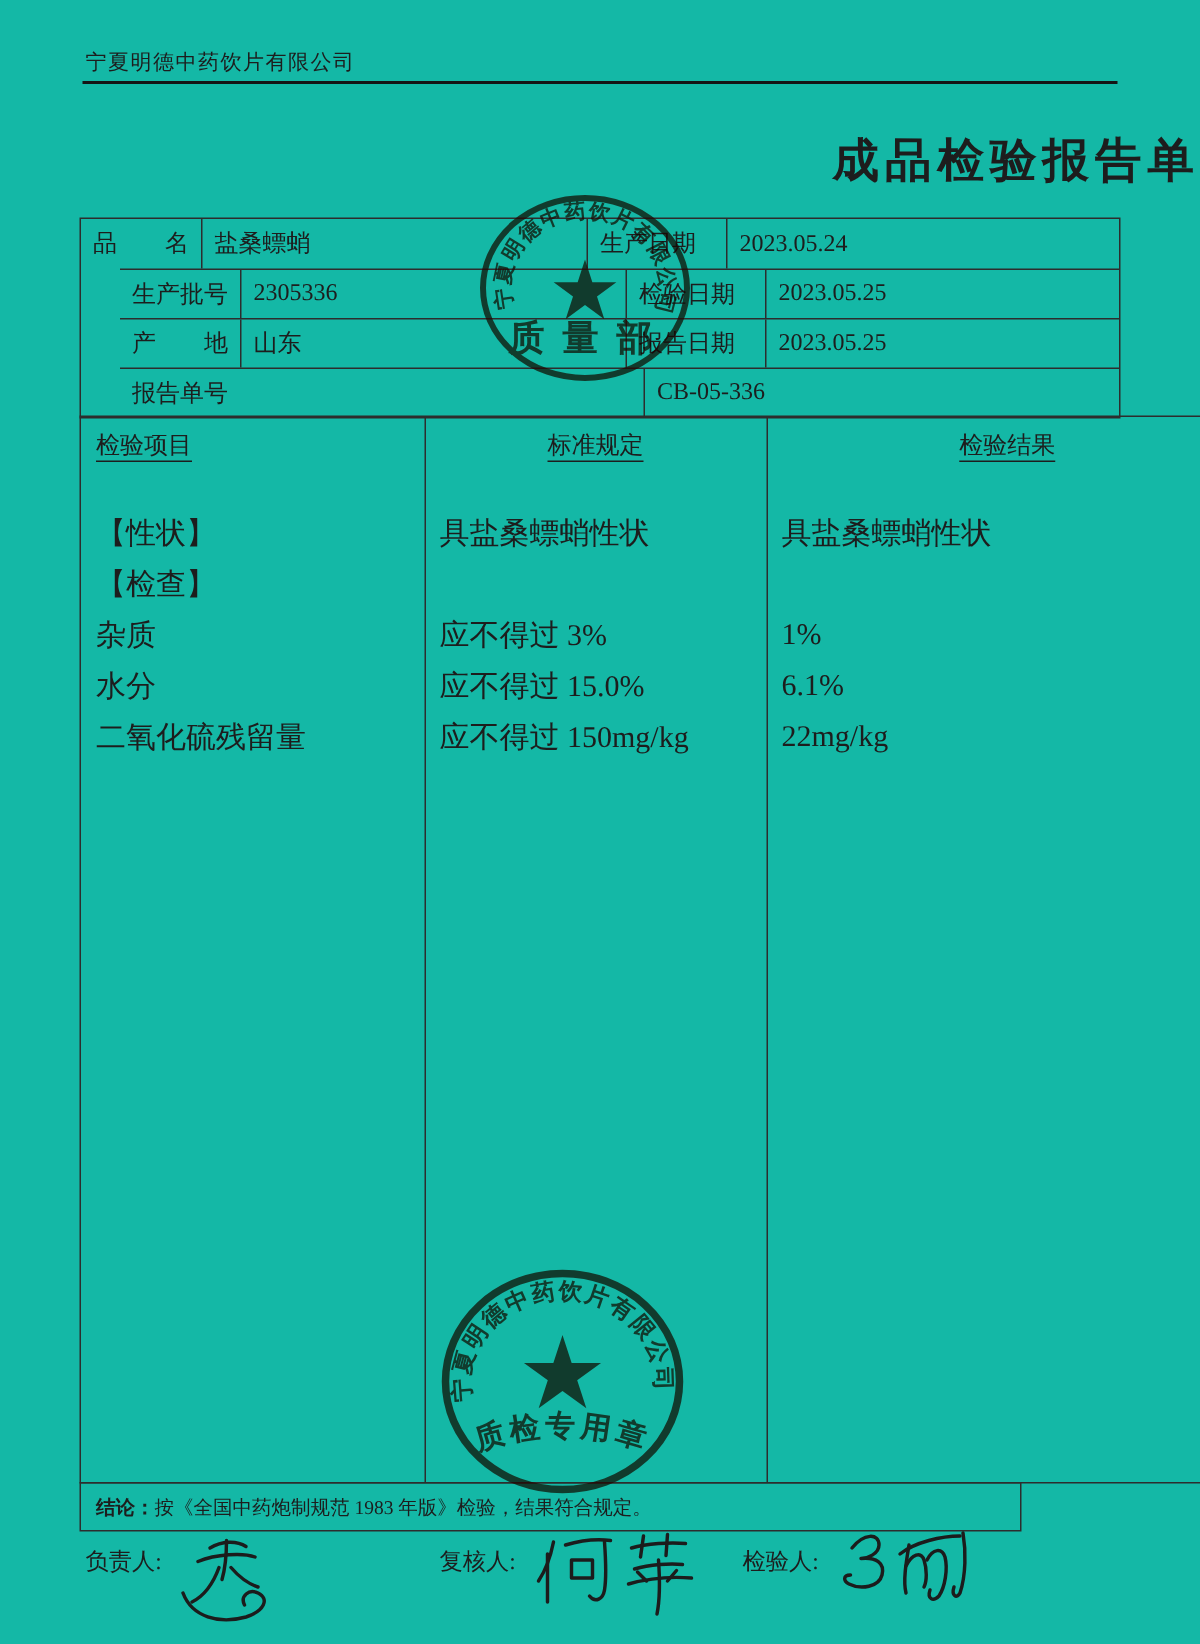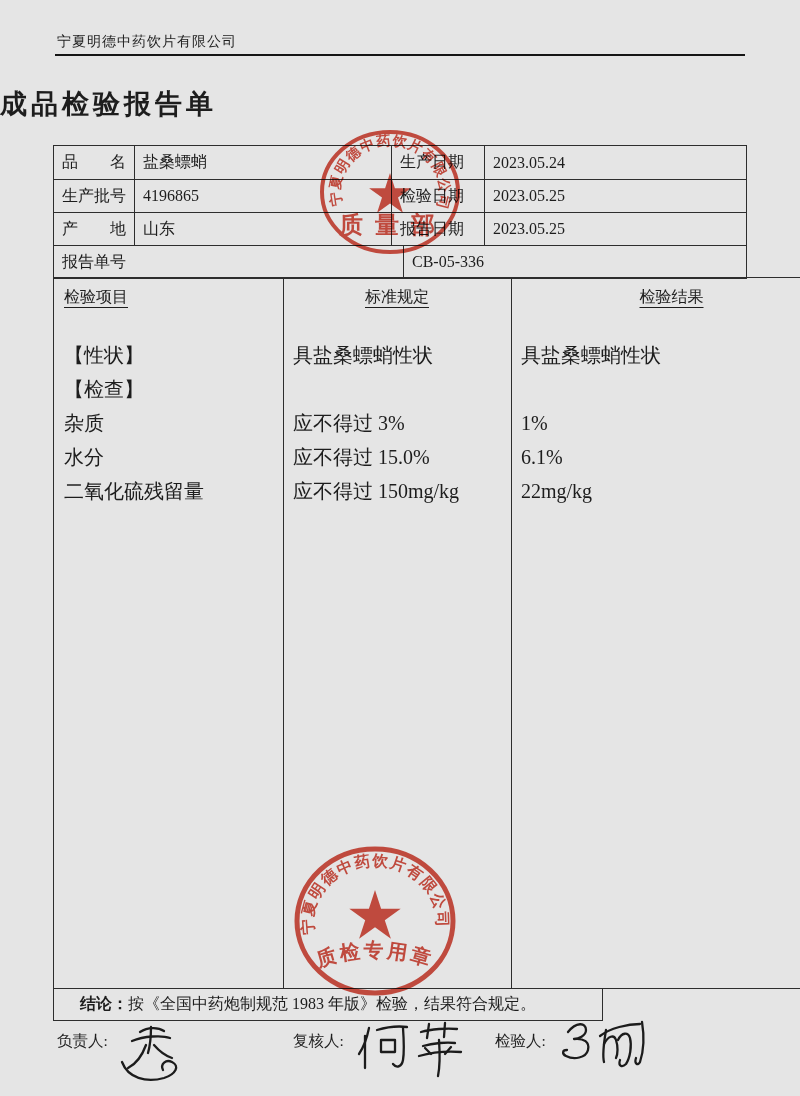--- a/index.html
+++ b/index.html
@@ -1,55 +1,55 @@
 <!DOCTYPE html>
 <html><head>
 <meta charset="utf-8">
 <style>
   html,body{margin:0;padding:0;background:#ffffff;width:800px;height:1096px;overflow:hidden;}
-  #page{position:relative;width:800px;height:1096px;background:#e5e5e5;
+  #page{position:relative;width:800px;height:1096px;background:#14b8a6;
         font-family:"Liberation Serif","DejaVu Serif",serif;color:#1d1d1d;}
 
   
   .hdr-company{position:absolute;left:57px;top:33px;font-size:14px;letter-spacing:1px;}
   .hdr-code{position:absolute;right:54px;top:33px;font-size:14px;}
   .hdr-rule{position:absolute;left:55px;top:54px;width:690px;height:2px;background:#151515;}
 
   
-  .title{position:absolute;left:0;top:86px;width:100%;text-align:left;
-         font-size:27px;font-weight:bold;letter-spacing:4px;}
+  .title{position:absolute;left:0;top:86px;width:100%;text-align:right;
+         font-size:31px;font-weight:bold;letter-spacing:4px;}
 
   
   .info{position:absolute;left:53px;top:145px;width:694px;border:1px solid #2d2d2d;box-sizing:border-box;}
   .irow{display:grid;height:33px;box-sizing:border-box;align-items:center;font-size:16px;}
   .irow.cols4{grid-template-columns:80px 257px 93px 1fr;}
   .irow.cols2{grid-template-columns:337px 1fr;gap:12px;}
-  .irow + .irow{border-top:1px solid #2d2d2d;}
+  .irow + .irow{border-top:1px solid #2d2d2d;margin-left:26px;}
   .icell{padding:0 8px;box-sizing:border-box;white-space:nowrap;overflow:hidden;}
   .icell.bl{border-left:1px solid #2d2d2d;height:100%;display:flex;align-items:center;}
   .spread{display:block;width:100%;text-align:justify;text-align-last:justify;}
 
   
   .results{position:absolute;left:53px;top:277px;width:780px;height:712px;
            border:1px solid #2d2d2d;box-sizing:border-box;}
   .vline{position:absolute;top:0;bottom:0;width:1px;background:#2d2d2d;}
   .vline.v1{left:229px;} .vline.v2{left:457px;}
   .rgrid{display:grid;grid-template-columns:229px 228px 1fr;}
   .rhead{position:absolute;left:0;right:0;top:9px;font-size:16px;}
   .rhead .c1{padding-left:10px;}
   .rhead .c2,.rhead .c3{text-align:center;}
   .uline{text-decoration:underline;text-underline-offset:5px;}
   .rrows{position:absolute;left:0;right:0;top:60px;}
   .rrow{height:34px;align-items:center;font-size:20px;}
   .rrow .cell{padding-left:10px;padding-right:4px;white-space:nowrap;overflow:hidden;}
 
   
-  .conclusion{position:absolute;left:53px;top:988px;width:550px;height:33px;
+  .conclusion{position:absolute;left:53px;top:988px;width:628px;height:33px;
               border:1px solid #2d2d2d;box-sizing:border-box;display:flex;align-items:center;
-              padding-left:26px;font-size:16px;}
+              padding-left:10px;font-size:13px;}
   .conclusion .lbl{font-weight:bold;}
 
   
   .siglabel{position:absolute;font-size:15.5px;white-space:nowrap;}
   .sig-svg{position:absolute;}
   .sig-svg path{fill:none;stroke:#1c1c1c;stroke-width:2.3;stroke-linecap:round;stroke-linejoin:round;}
 
   
   .stamp{position:absolute;mix-blend-mode:multiply;opacity:0.88;pointer-events:none;}
 </style>
@@ -67,21 +67,21 @@
     <div class="irow cols4">
       <div class="icell">
           <span class="spread">品名</span>
         </div>
       <div class="icell bl">盐桑螵蛸</div>
       <div class="icell bl">生产日期</div>
       <div class="icell bl">2023.05.24</div>
     </div>
     <div class="irow cols4">
       <div class="icell">生产批号</div>
-      <div class="icell bl">4196865</div>
+      <div class="icell bl">2305336</div>
       <div class="icell bl">检验日期</div>
       <div class="icell bl">2023.05.25</div>
     </div>
     <div class="irow cols4">
       <div class="icell">
           <span class="spread">产地</span>
         </div>
       <div class="icell bl">山东</div>
       <div class="icell bl">报告日期</div>
       <div class="icell bl">2023.05.25</div>

